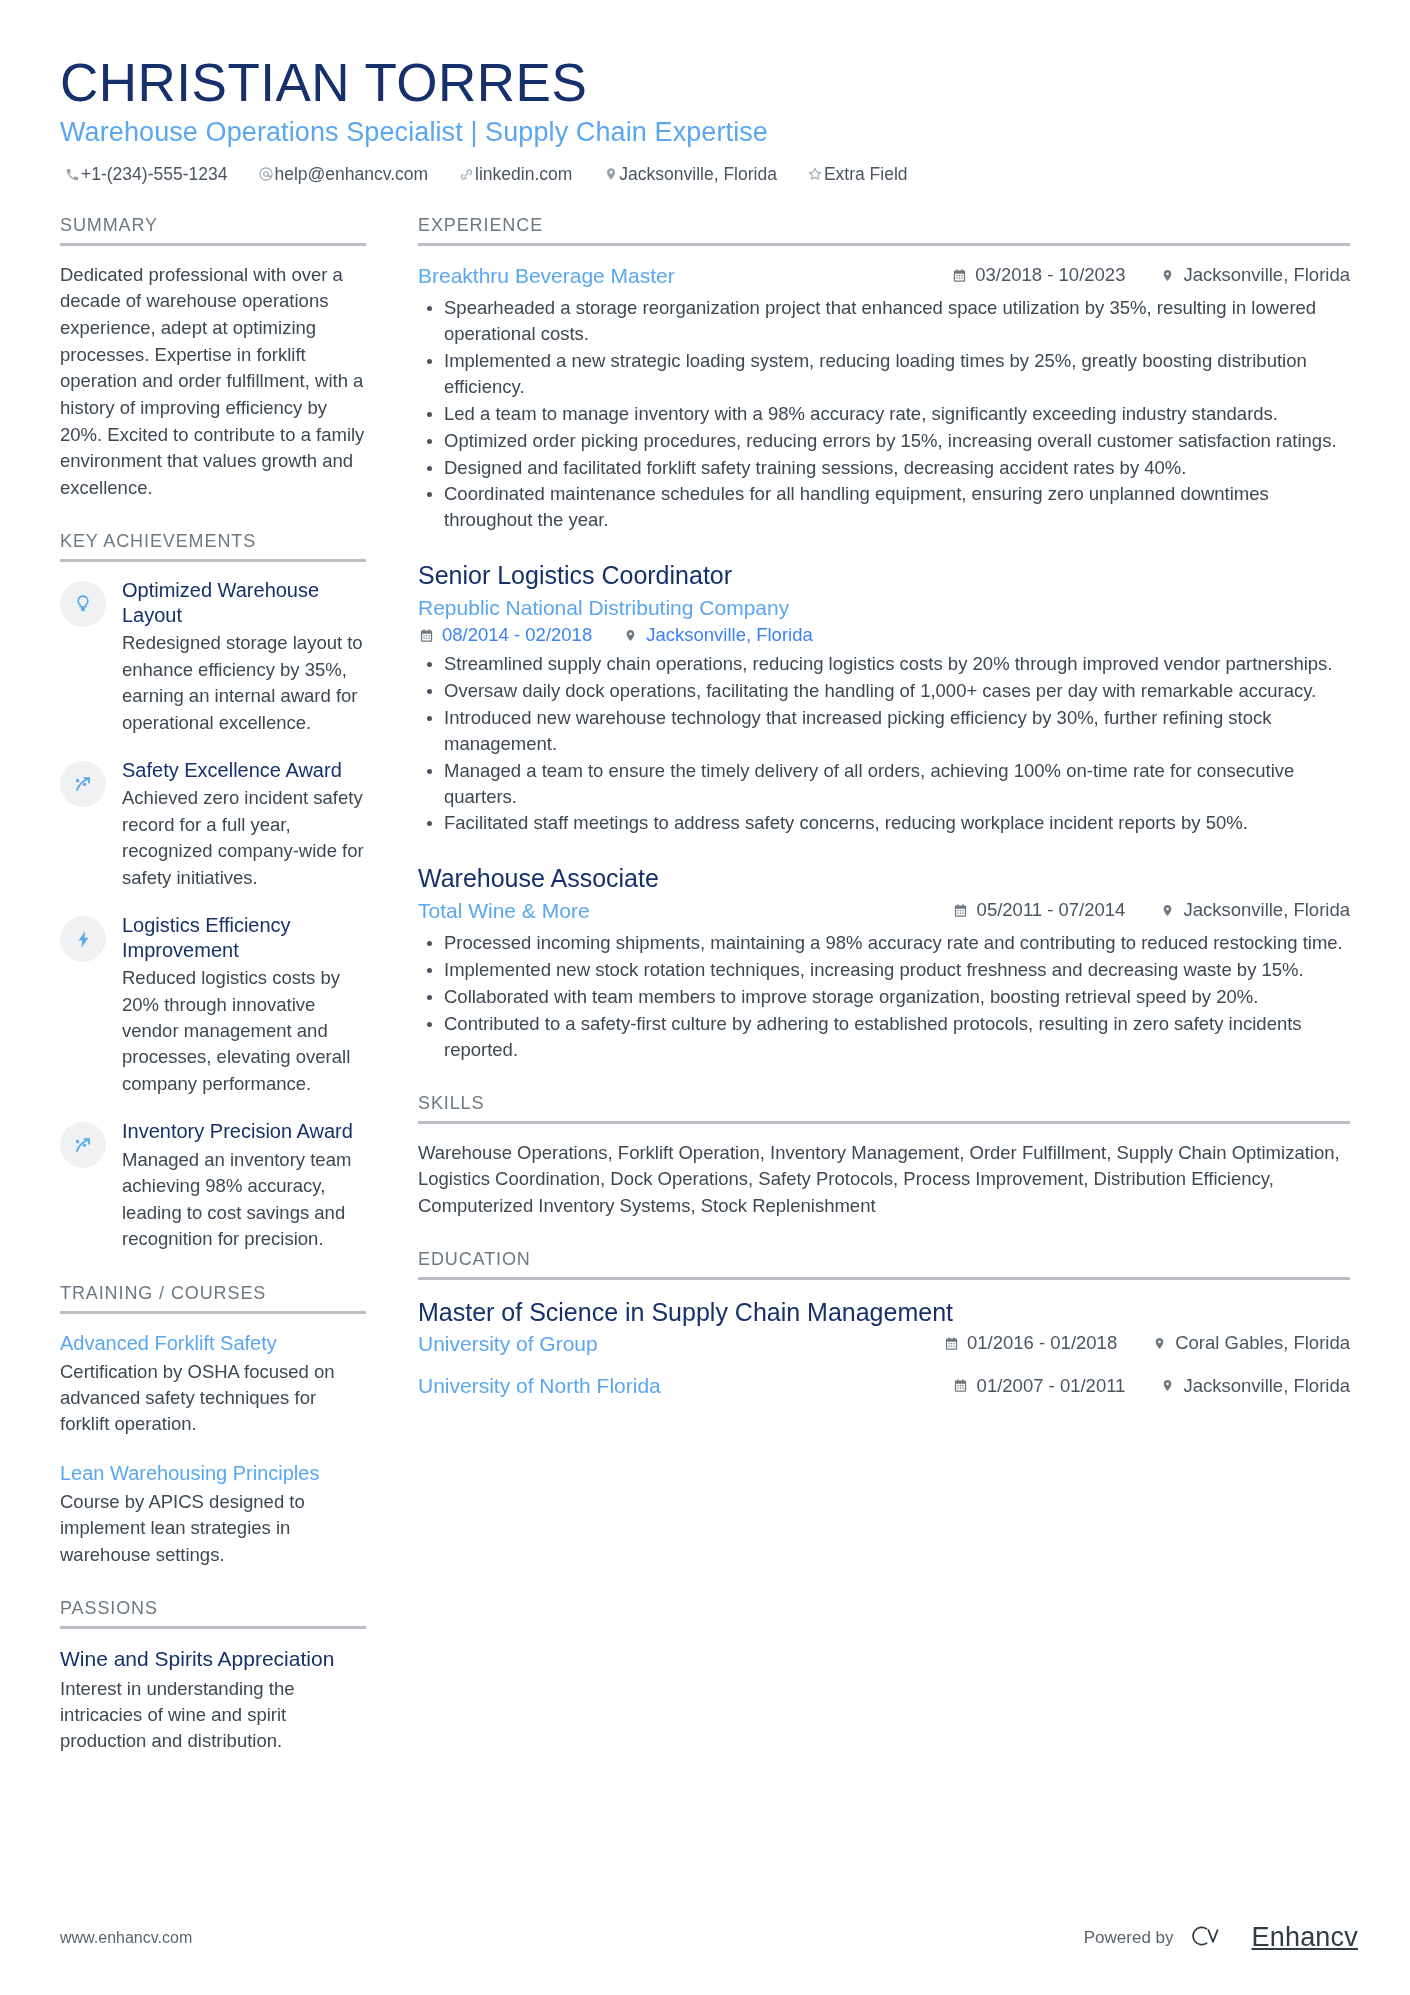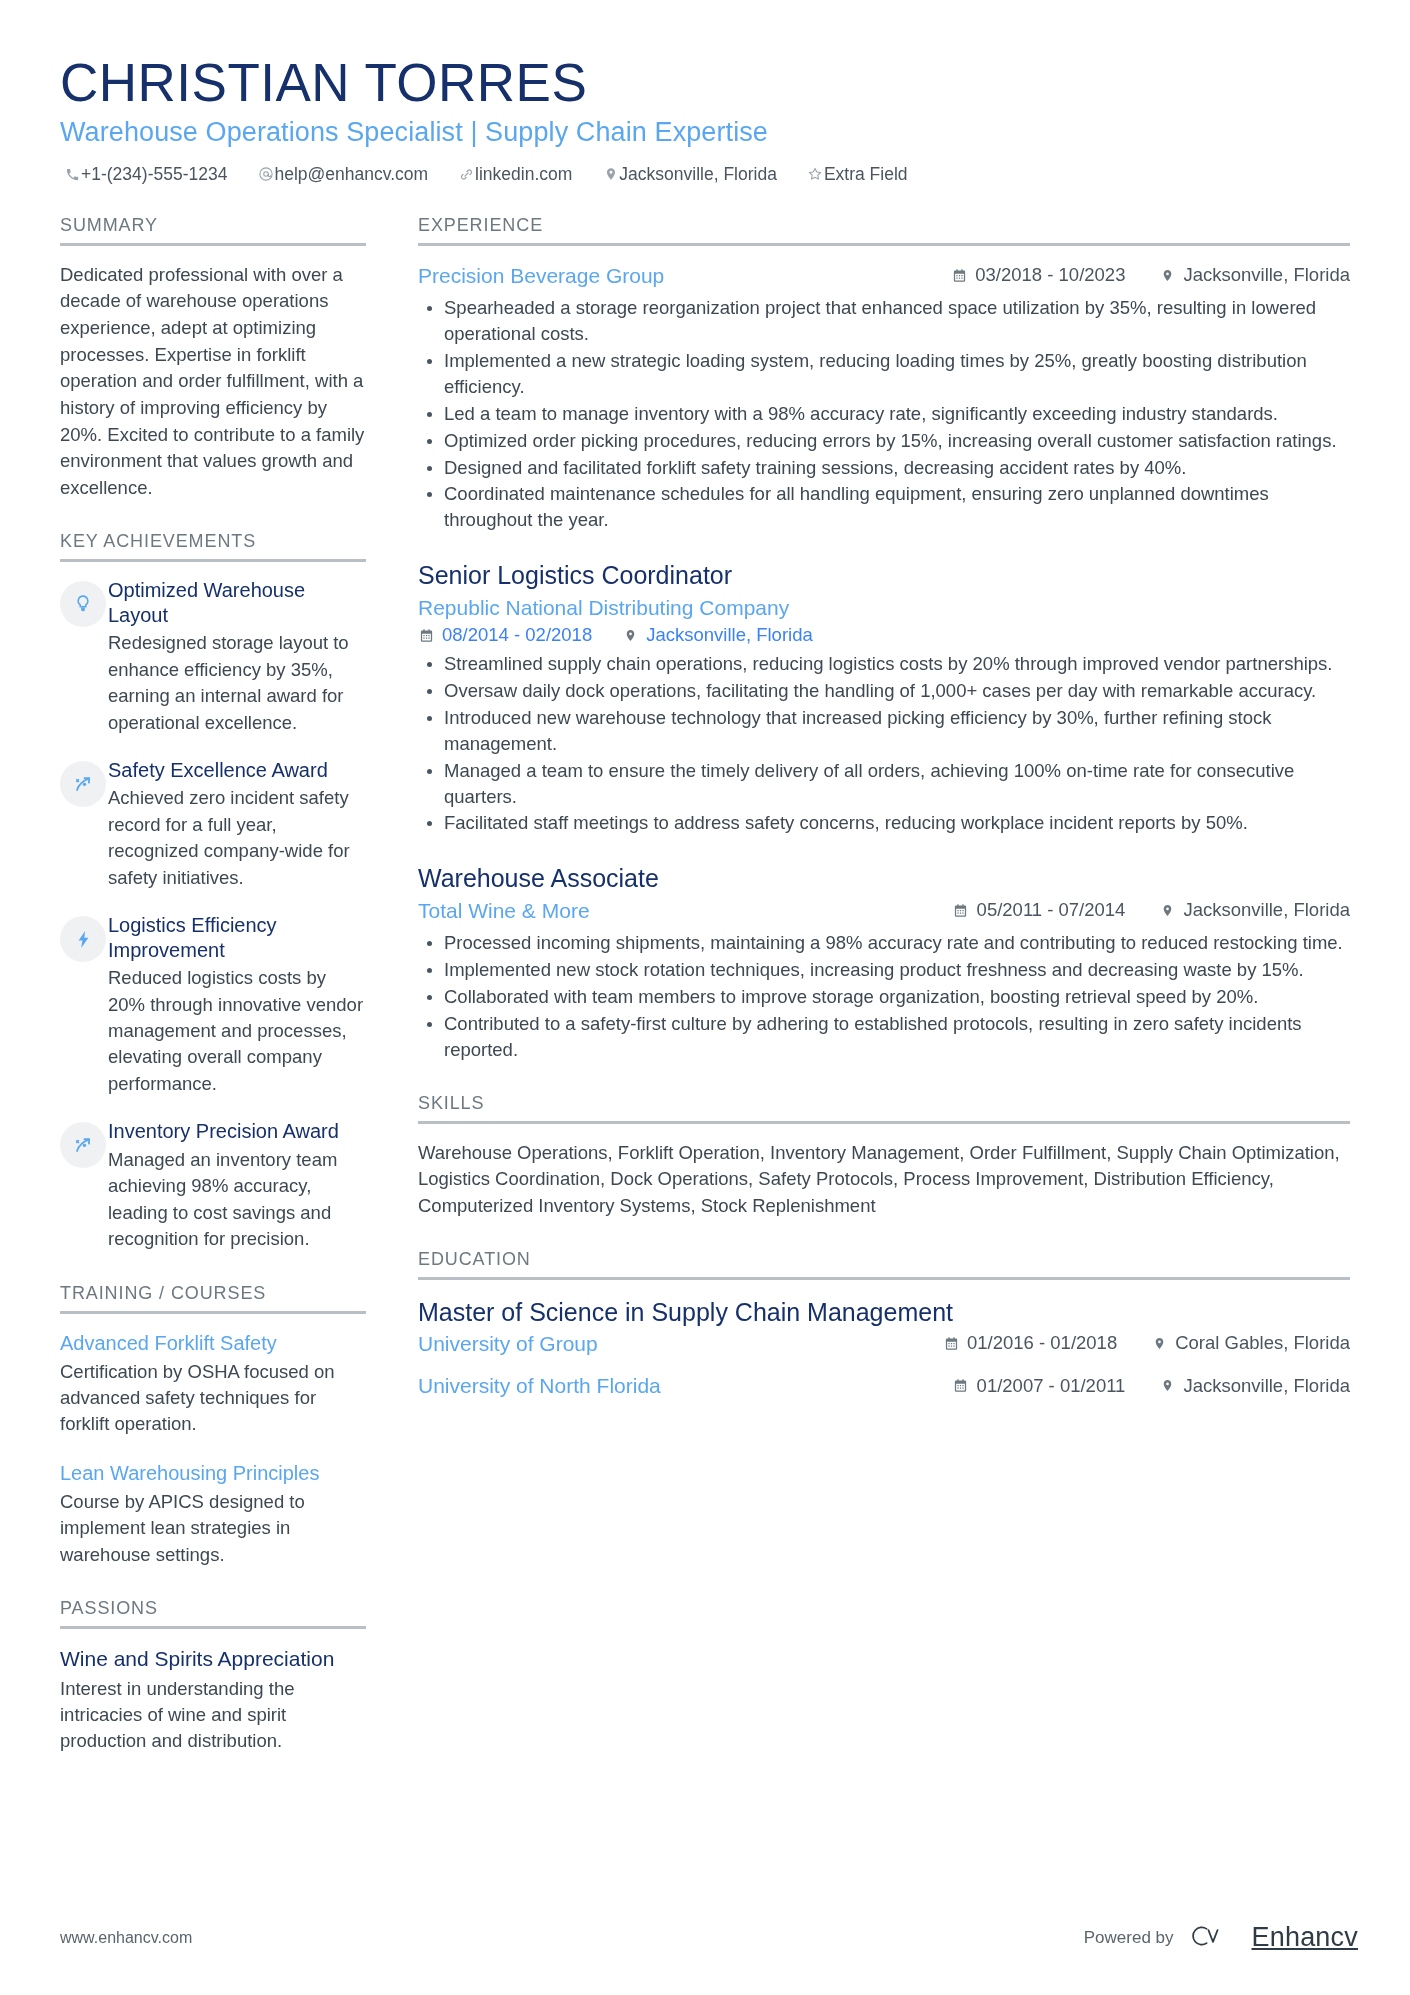--- a/index.html
+++ b/index.html
@@ -91,21 +91,21 @@
   }
 
   
   .body-text {
     font-size: 18.5px;
     line-height: 1.44;
     color: #3d4852;
   }
 
   
-  .ach { display: flex; gap: 2px; margin-bottom: 22px; }
+  .ach { display: flex; gap: 16px; margin-bottom: 22px; }
   .ach-badge {
     flex: 0 0 auto;
     width: 46px; height: 46px;
     border-radius: 50%;
     background: #f0f1f2;
     display: flex; align-items: center; justify-content: center;
     color: #5aa7f0;
     margin-top: 3px;
   }
   .ach-badge svg { display: block; }
@@ -408,21 +408,21 @@
     </div>
 
     <div class="col-right">
 
       <section class="sec">
         <div class="sec-title">EXPERIENCE</div>
         <div class="sec-rule"></div>
 
         <div class="job">
           <div class="job-meta">
-            <span class="company">Precision Beverage Group</span>
+            <span class="company">Breakthru Beverage Master</span>
             <span class="meta-right">
               <span class="meta-chunk">
                 <span class="ico">
                   <svg width="15" height="15" viewBox="0 0 24 24" fill="currentColor">
                       <path d="M7 2v2H4.8A1.8 1.8 0 003 5.8V20a2 2 0 002 2h14a2 2 0 002-2V5.8A1.8 1.8 0 0019.2 4H17V2h-2v2H9V2H7zm-2 7h14v11H5V9zm2 2v2h2v-2H7zm4 0v2h2v-2h-2zm4 0v2h2v-2h-2zM7 15v2h2v-2H7zm4 0v2h2v-2h-2zm4 0v2h2v-2h-2z"></path>
                     </svg>
                 </span>
                 <span>03/2018 - 10/2023</span>
               </span>
               <span class="meta-chunk">

